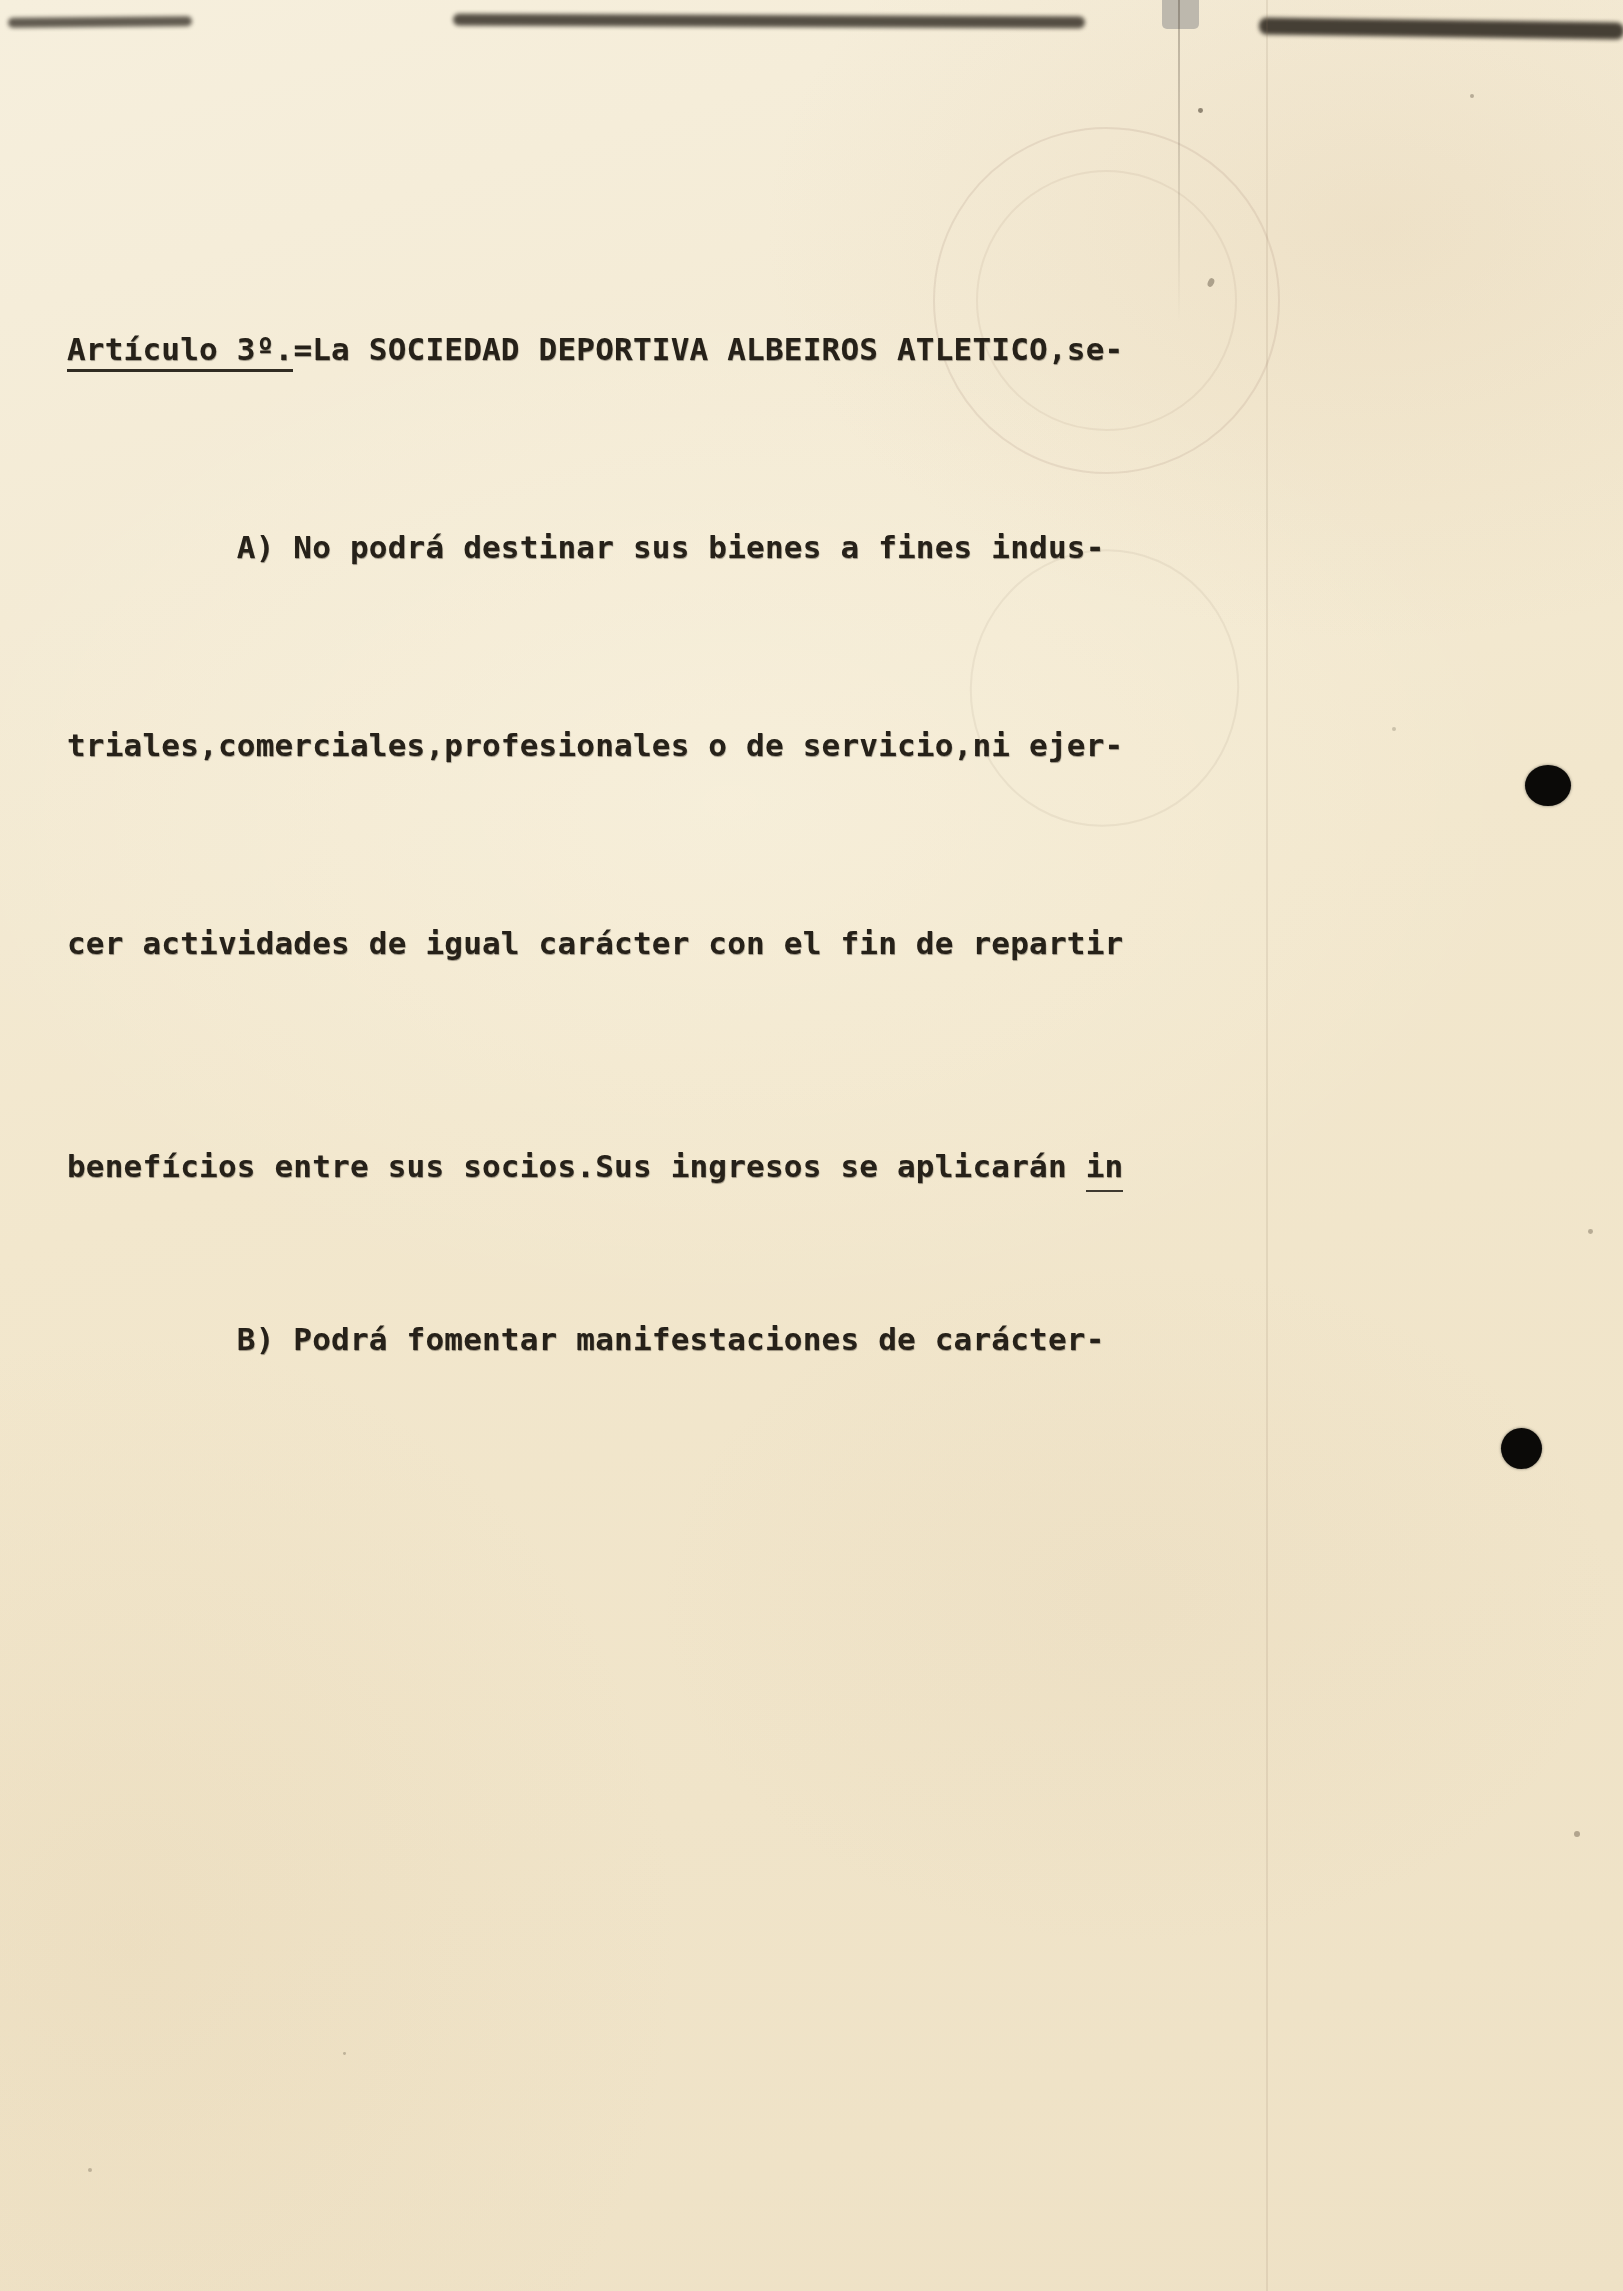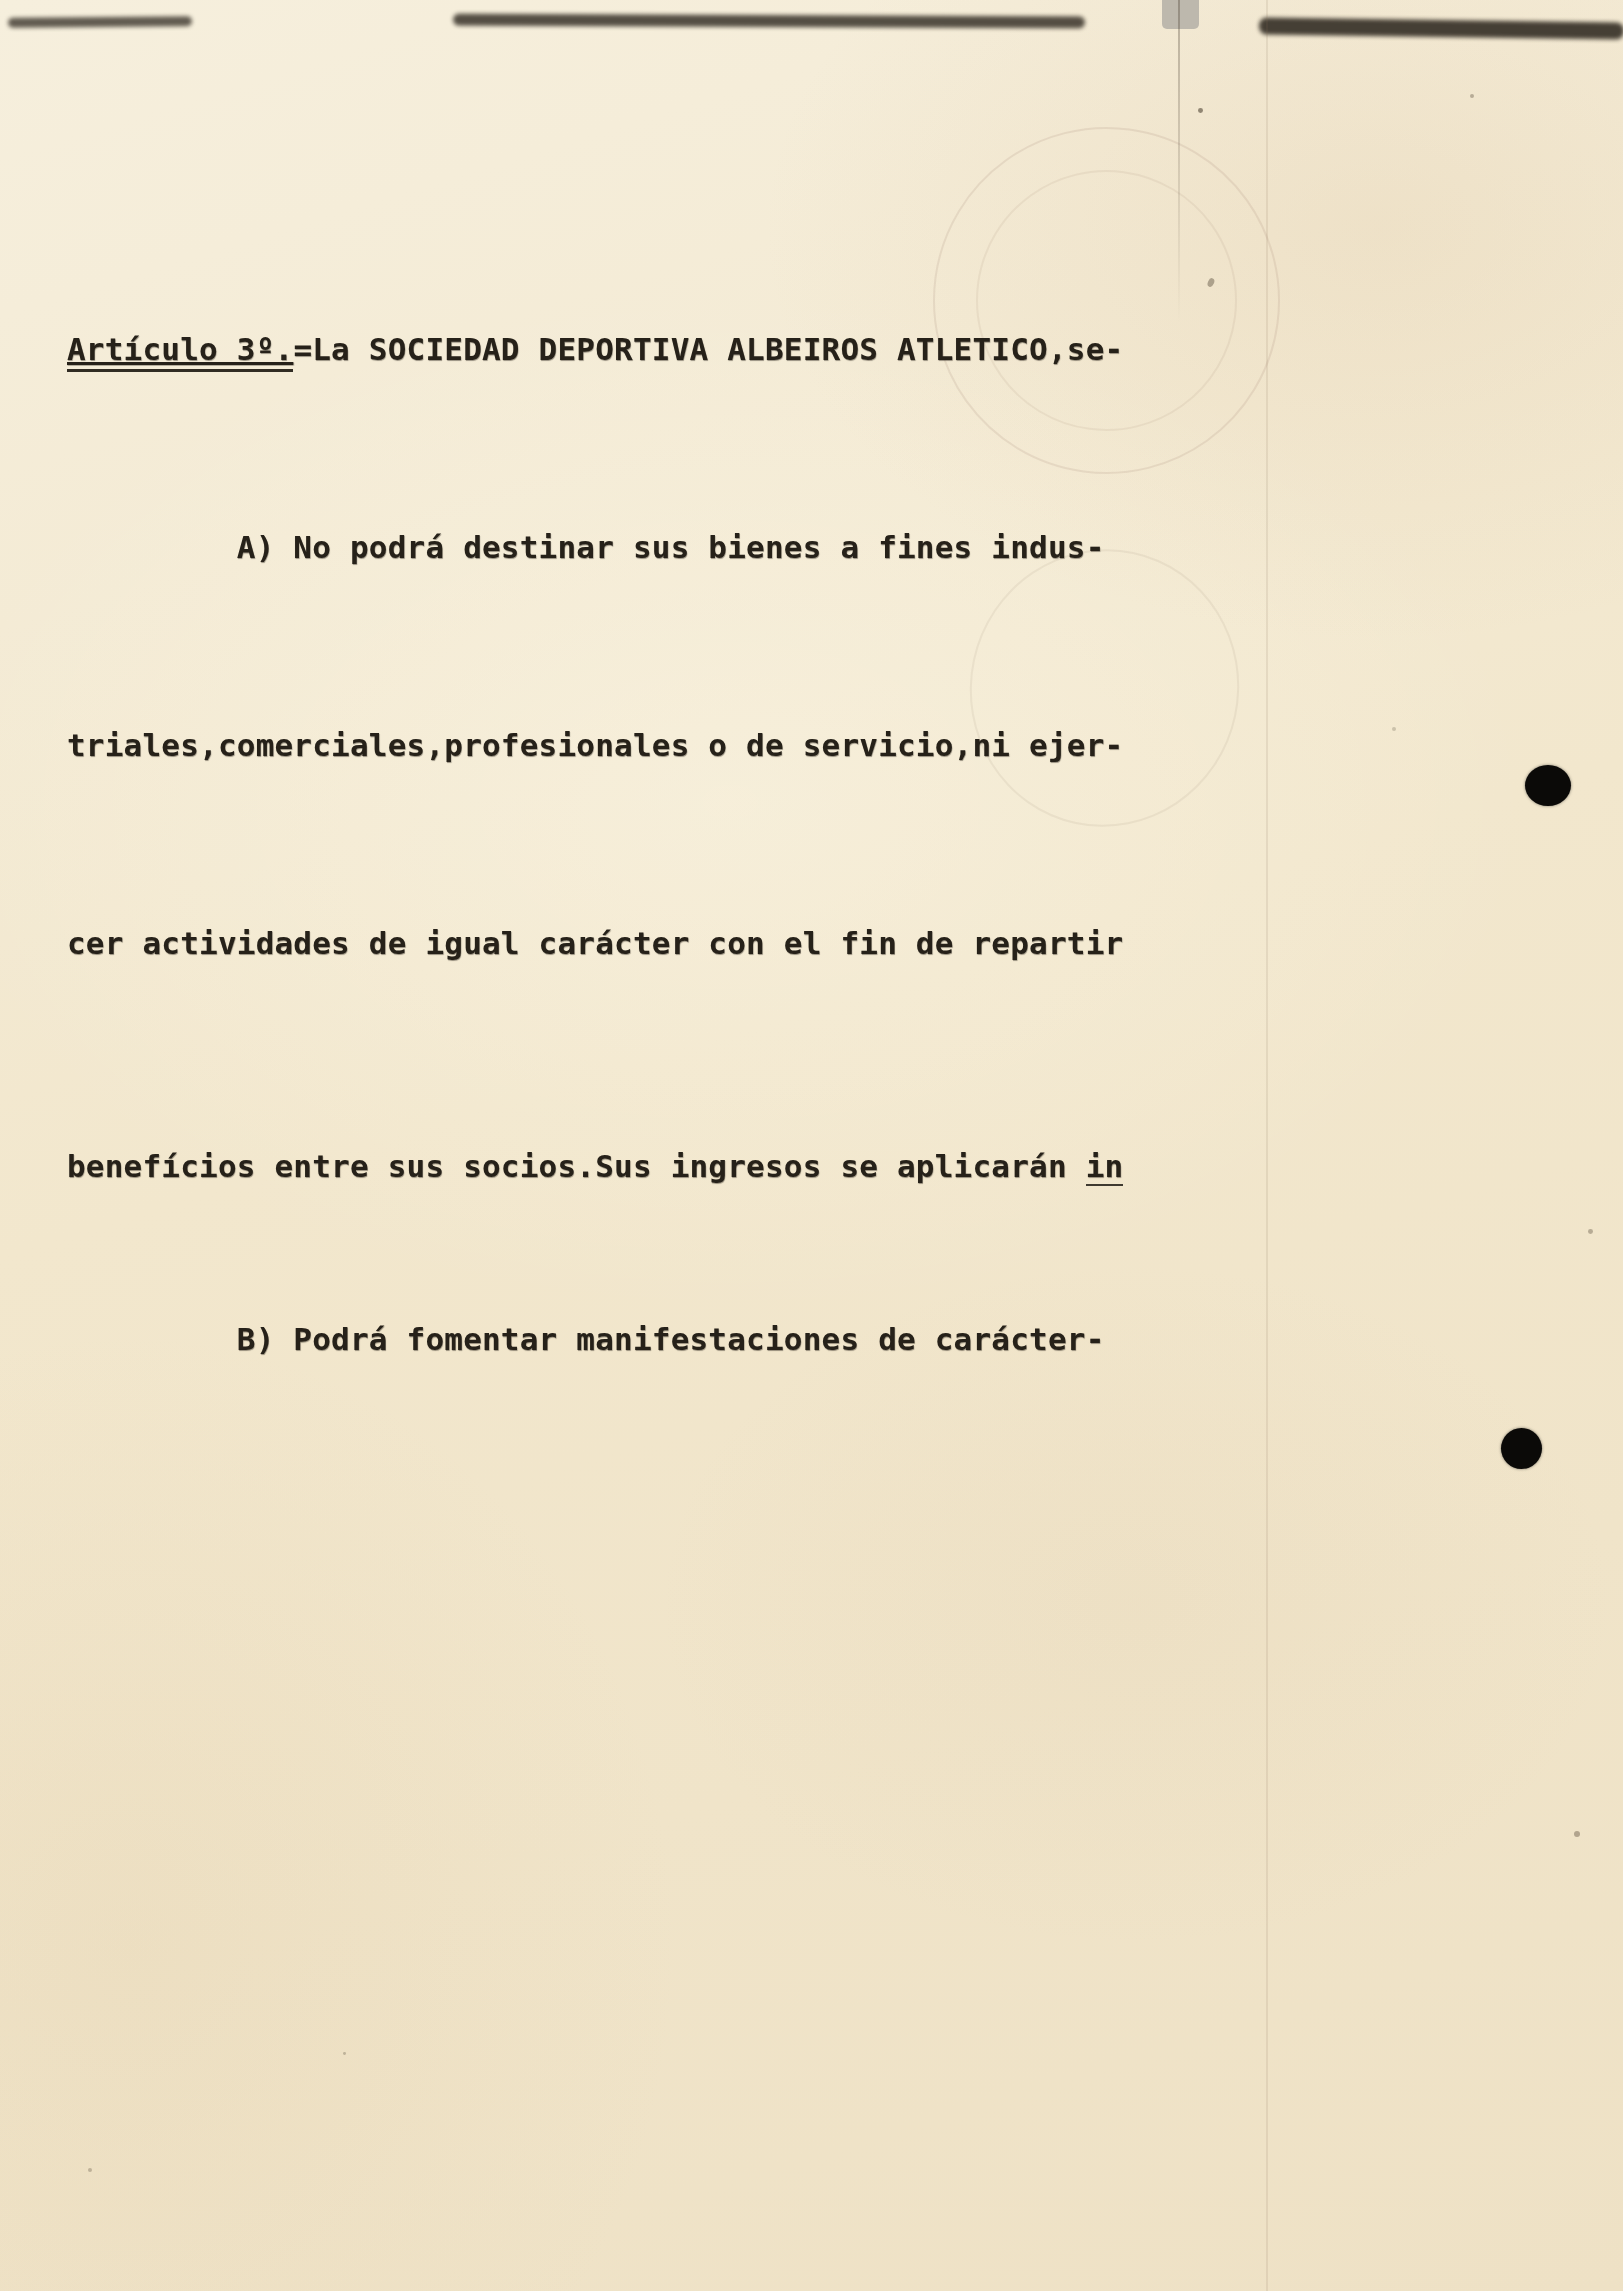--- a/index.html
+++ b/index.html
@@ -14,22 +14,22 @@
       linear-gradient(163deg, #f6efdd 0%, #f2e7cd 45%, #eee1c5 100%);
   }
   .doc{
     position:absolute;left:67px;top:184px;
     font-size:31px;line-height:66px;font-weight:bold;
     color:#262119;white-space:pre;letter-spacing:0.2px;
     text-shadow:0.5px 0.7px 0.8px rgba(45,38,28,0.45);
   }
   .line{height:66px;}
   .u{display:inline-block;line-height:normal;}
-  .u.heavy{border-bottom:3.9px solid rgba(32,27,20,0.92);padding-bottom:2px;text-decoration:underline;}
-  .u.thin{border-bottom:2px solid rgba(32,27,20,0.85);padding-bottom:0;margin-top:40px;}
+  .u.heavy{border-bottom:3.9px solid rgba(32,27,20,0.92);padding-bottom:2px;}
+  .u.thin{border-bottom:2px solid rgba(32,27,20,0.85);padding-bottom:6px;margin-top:40px;}
   .smudge{position:absolute;background:#28221a;filter:blur(2px);border-radius:7.8px;}
   #smudge-left{left:7.8px;top:16.7px;width:184px;height:9.8px;opacity:.72;transform:rotate(-0.5deg);}
   #smudge-mid{left:453px;top:14.7px;width:632px;height:11.8px;opacity:.78;transform:rotate(0.25deg);}
   #smudge-right{left:1259px;top:19.6px;width:365px;height:16.7px;opacity:.85;transform:rotate(0.8deg);}
   #scan-tab{position:absolute;left:1162px;top:0;width:37px;height:29px;background:#b7b2a9;opacity:.9;border-radius:0 0 4.9px 4.9px;}
   #crease-top{position:absolute;left:1178px;top:0;width:2px;height:323px;
     background:linear-gradient(rgba(72,60,46,.34), rgba(72,60,46,0));}
   #crease-long{position:absolute;left:1266px;top:0;width:2px;height:2292px;background:rgba(128,110,88,.13);}
   .hole{position:absolute;background:#0b0a08;border-radius:50%;box-shadow:0 0 2.9px rgba(0,0,0,.5);}
   #hole-top{left:1525px;top:765px;width:46px;height:41px;}

